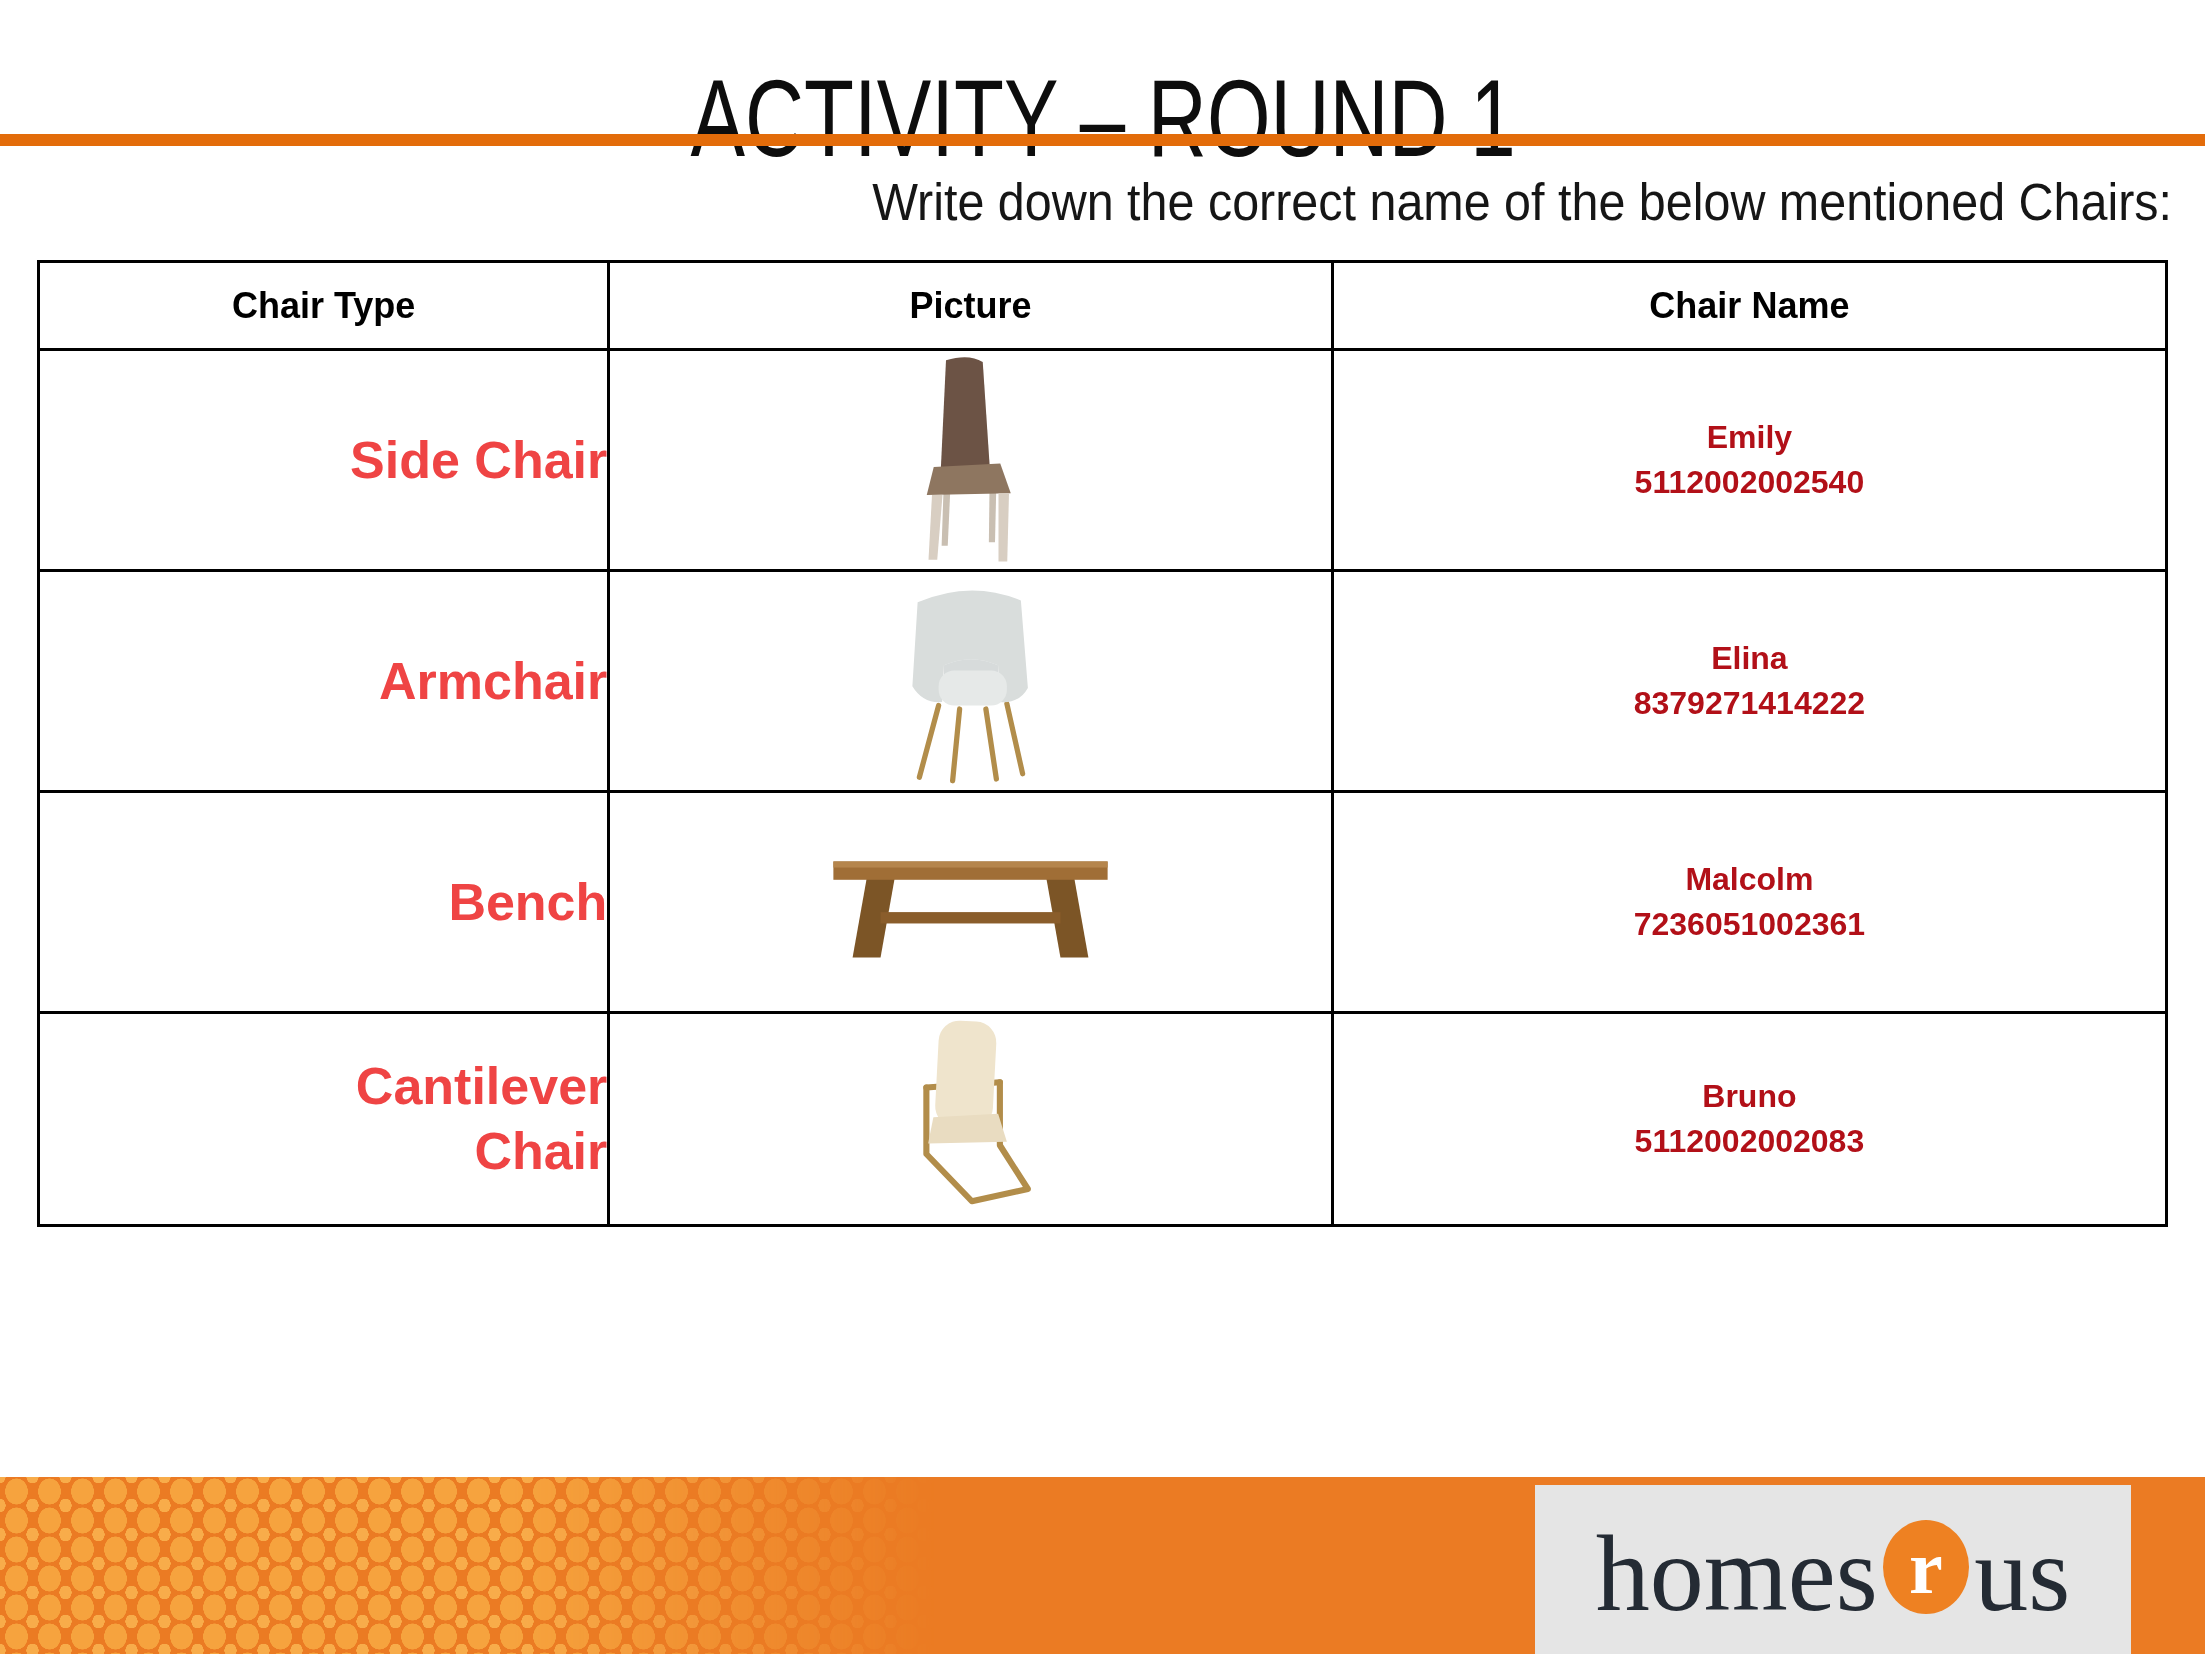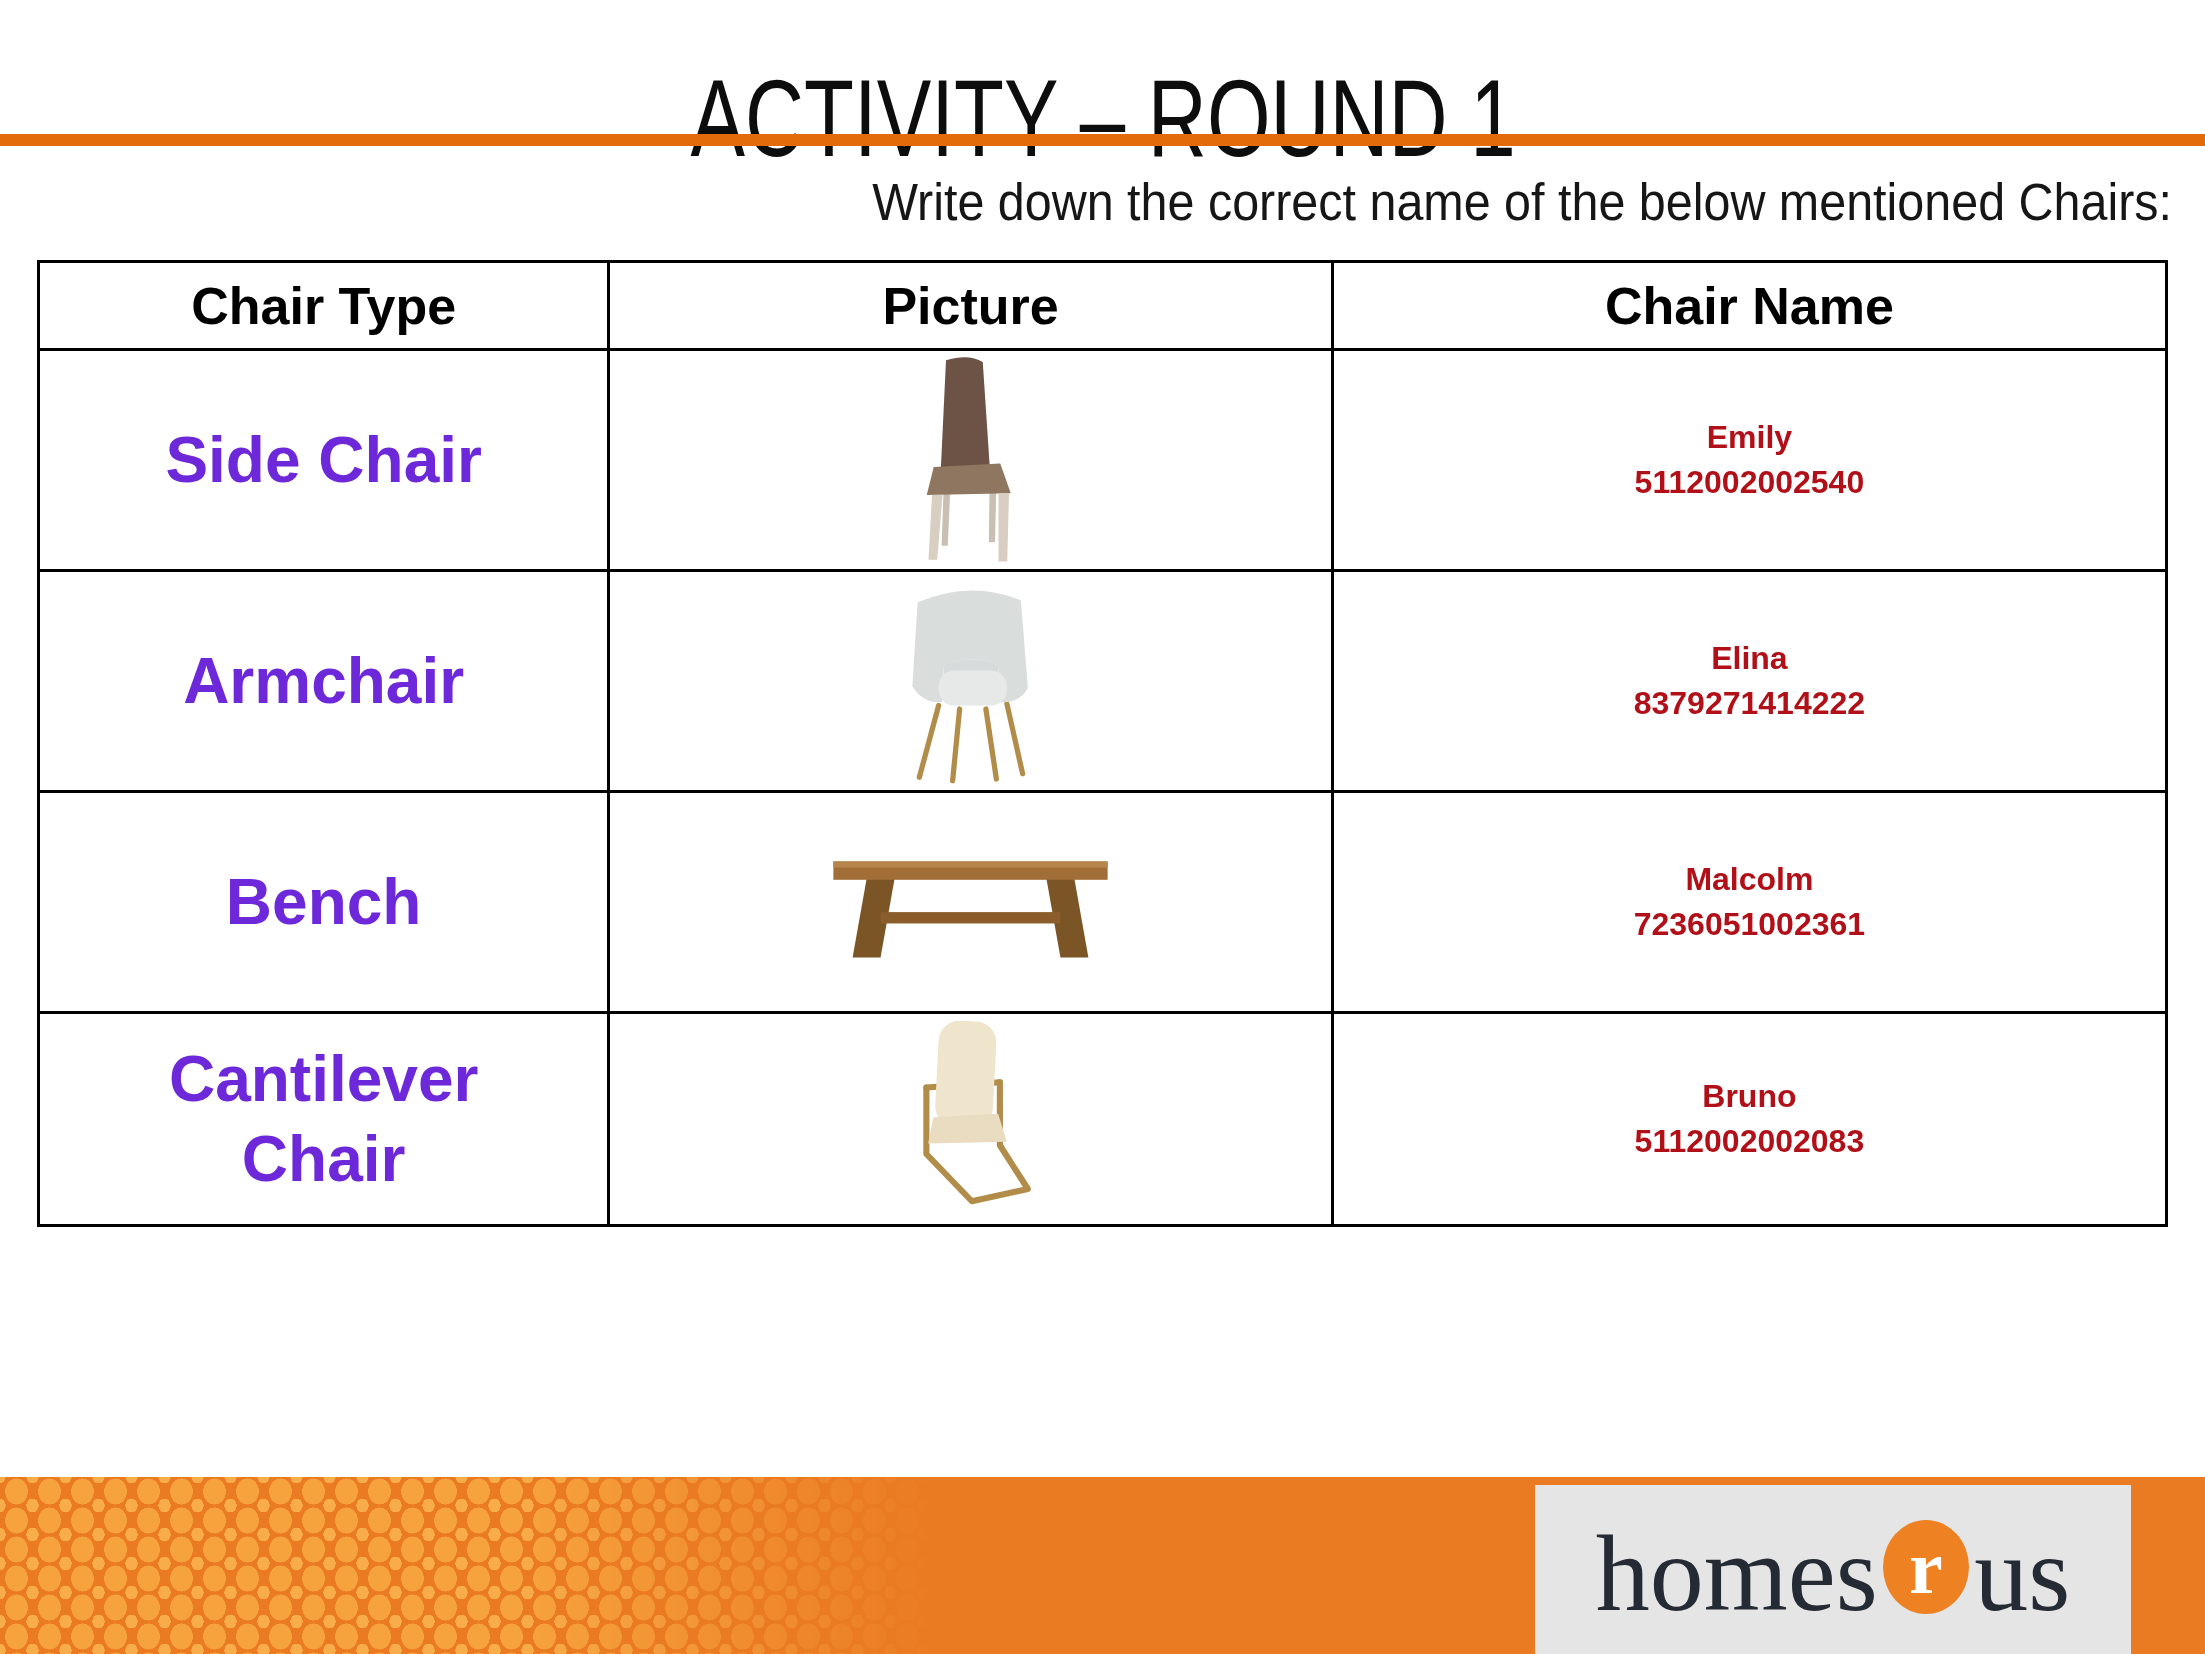--- a/index.html
+++ b/index.html
@@ -15,25 +15,25 @@
   
   .subtitle{position:absolute;top:173px;left:0;width:2206px;text-align:right;
             font-size:51px;color:#161616;}
   .subtitle-inner{display:inline-block;transform:scaleX(.95);transform-origin:center;}
 
   
   table.chair-table{position:absolute;left:37px;top:260px;width:2131px;
                     border-collapse:collapse;table-layout:fixed;}
   .chair-table col.c1{width:26.8%;} .chair-table col.c2{width:34%;} .chair-table col.c3{width:39.2%;}
   .chair-table th,.chair-table td{border:3.5px solid #000;padding:0;}
-  .chair-table th{height:85px;font-size:52px;font-weight:bold;text-align:center;color:#000;}
+  .chair-table th{height:85px;font-size:36px;font-weight:bold;text-align:center;color:#000;}
   .chair-table tbody tr{height:221px;}
   .chair-table tbody tr:last-child{height:211px;}
-  td.type-cell{font-size:64px;font-weight:bold;text-align:center;
-               white-space:pre-line;line-height:1.25;color:#6d28d9;}
+  td.type-cell{font-size:52px;font-weight:bold;text-align:right;
+               white-space:pre-line;line-height:1.25;color:#ef4444;}
   td.pic-cell{text-align:center;vertical-align:middle;}
   td.pic-cell svg{display:inline-block;vertical-align:middle;}
   td.name-cell{text-align:center;vertical-align:middle;font-size:32px;line-height:1.4;}
   .chair-name{font-weight:bold;}
   .chair-code{font-weight:bold;}
 
   
   .footer{position:absolute;left:0;top:1477px;width:2206px;height:177px;background:#EB7B23;}
   .footer-dots{position:absolute;left:0;top:0;width:935px;height:177px;
     background-image:

